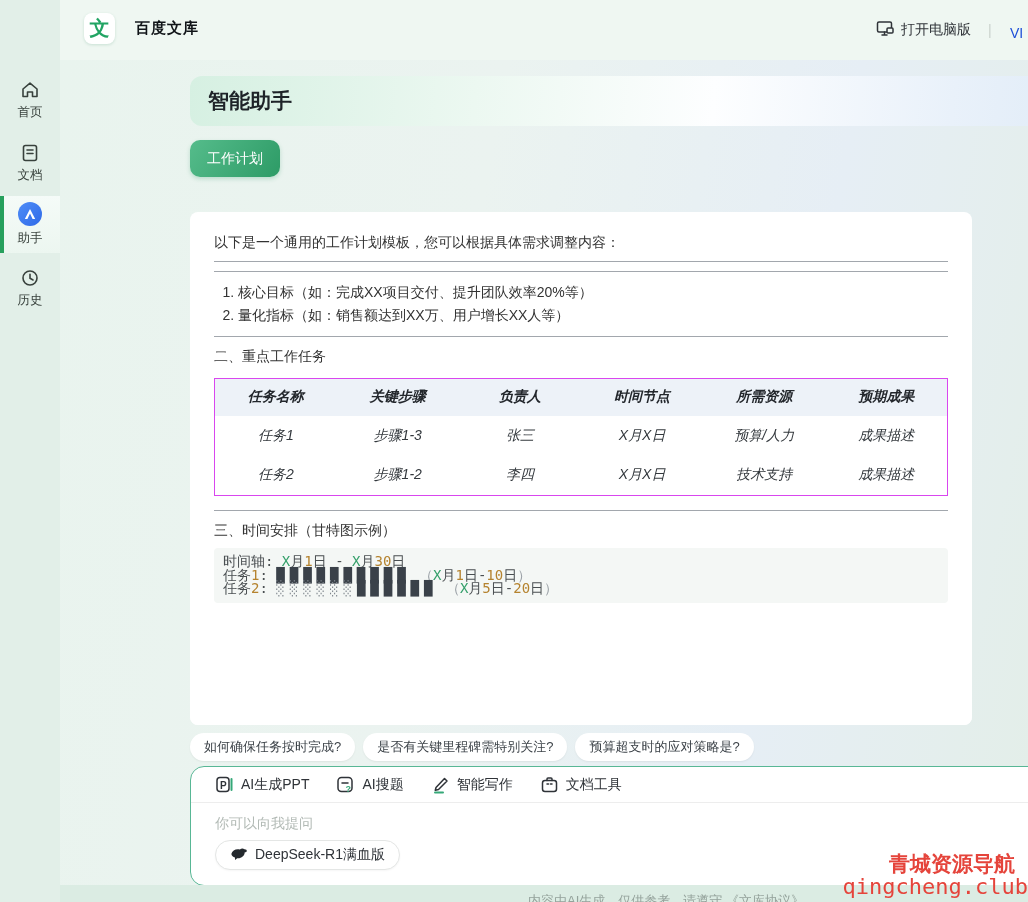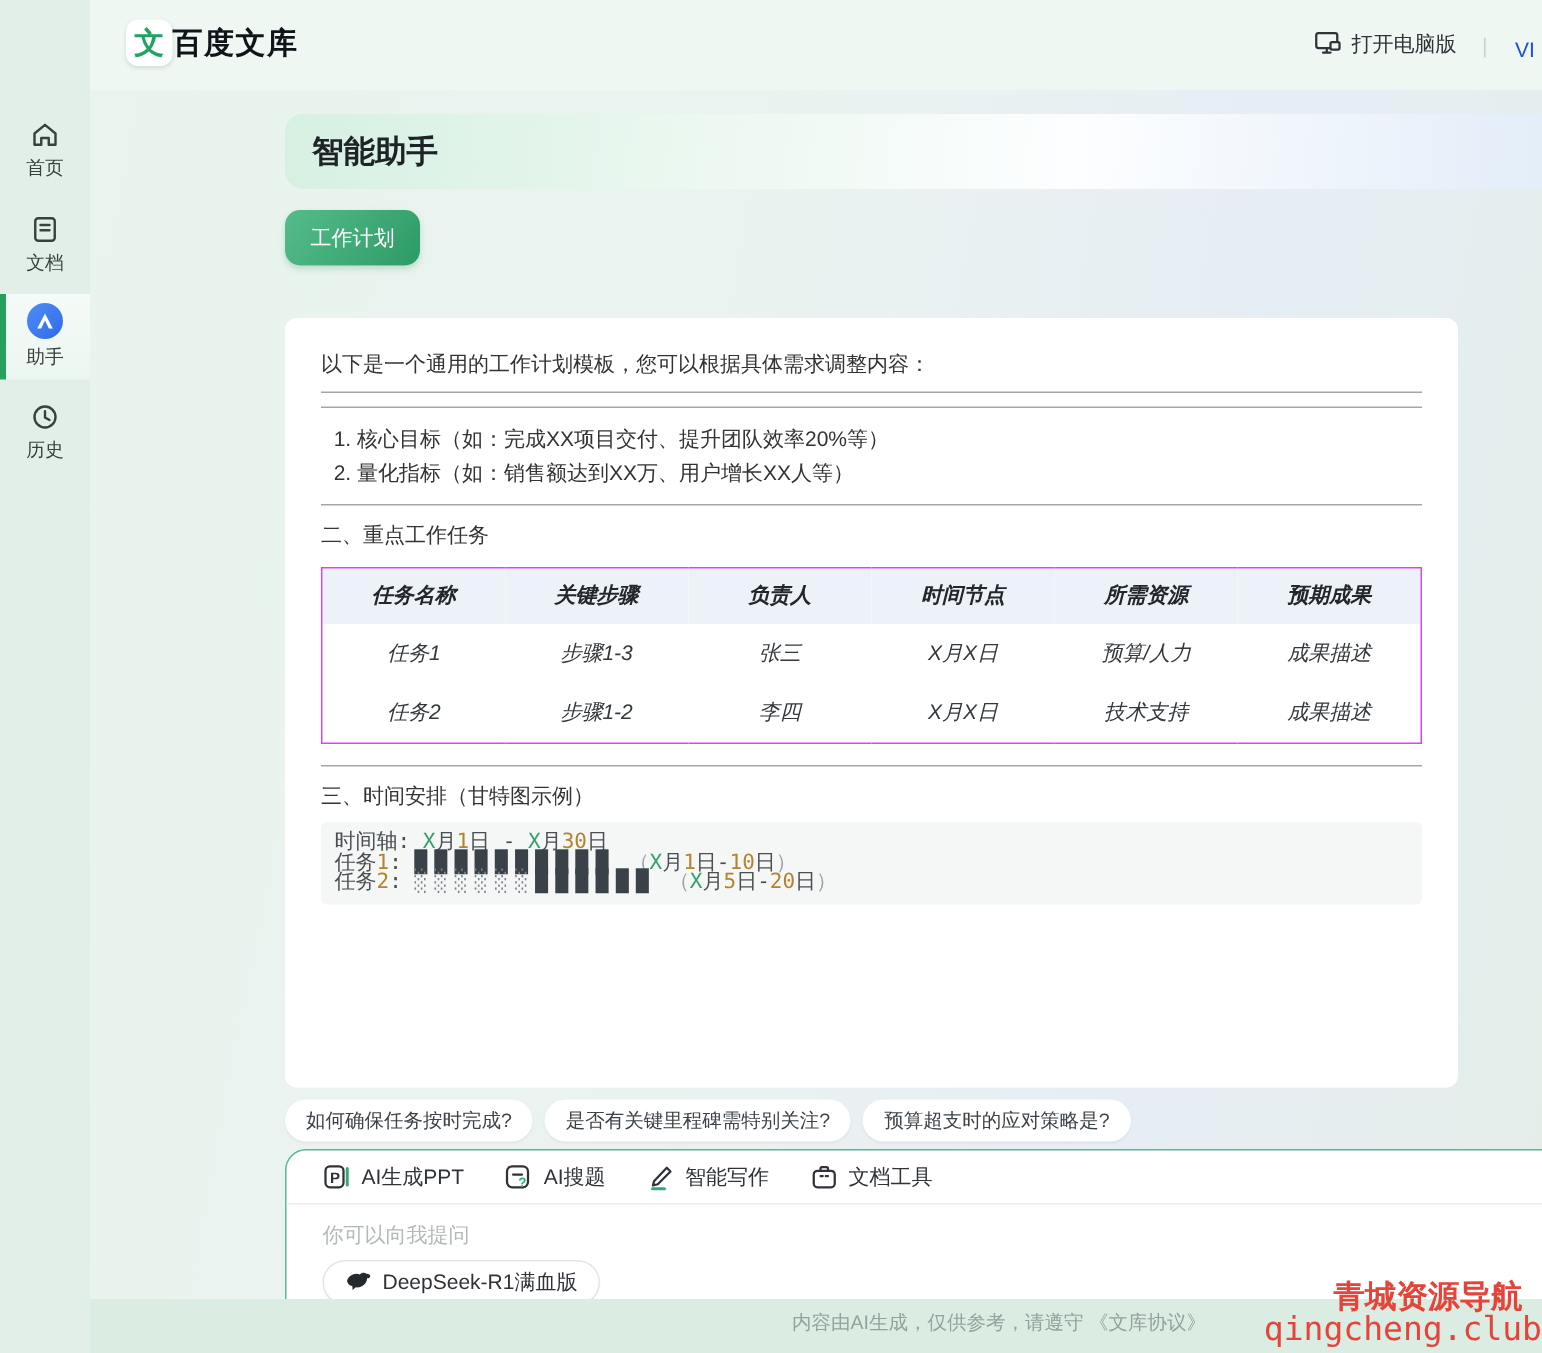--- a/index.html
+++ b/index.html
@@ -23,21 +23,21 @@
     display:flex; align-items:center; justify-content:center; }
 
   
   .topbar { position:absolute; left:60px; top:0; width:968px; height:60px;
     background:#eff7f2; z-index:4; }
   .brand { position:absolute; left:24px; top:13px; display:flex; align-items:center; cursor:pointer; }
   .brand-ic { width:31px; height:31px; background:#fff; border-radius:8px;
     box-shadow:0 1px 3px rgba(30,120,80,.18);
     display:flex; align-items:center; justify-content:center;
     color:#21a463; font-size:20px; font-weight:bold; }
-  .brand-tx { margin-left:0; font-size:20px; font-weight:bold; color:#101418; letter-spacing:1px; }
+  .brand-tx { margin-left:20px; font-size:15px; font-weight:bold; color:#101418; letter-spacing:1px; }
   .open-pc { position:absolute; left:816px; top:20px; display:flex; align-items:center;
     font-size:14px; color:#2f3338; cursor:pointer; white-space:nowrap; }
   .open-pc svg { margin-right:6px; }
   .tr-div { position:absolute; left:928px; top:22px; color:#c9d2cc; font-size:14px; }
   .vip { position:absolute; left:950px; top:25px; font-size:14px; color:#1d4ed8;
     cursor:pointer; white-space:nowrap; }
 
   
   .main { position:absolute; left:60px; top:60px; width:968px; height:842px;
     overflow:hidden;
@@ -100,21 +100,21 @@
   .composer-input { display:block; margin:12px 24px 0 24px; width:600px; border:none;
     outline:none; font-size:14px; color:#333; background:transparent;
     font-family:"Liberation Sans","DejaVu Sans",sans-serif; }
   .composer-input::placeholder { color:#b2bab5; }
   .model-pill { display:inline-flex; align-items:center; gap:7px; margin:9px 0 0 24px;
     height:30px; padding:0 14px; border:1px solid #e4e6e5; border-radius:16px;
     background:#fff; font-size:14px; color:#2f3338; cursor:pointer;
     box-shadow:0 1px 2px rgba(0,0,0,.04); }
 
   
-  .footer { position:absolute; left:0; bottom:0; width:968px; height:36px;
+  .footer { position:absolute; left:0; bottom:0; width:968px; height:17px;
     background:#dbece3; }
   .footer-inner { position:absolute; left:130px; width:952px; text-align:center;
     line-height:31px; font-size:13px; color:#94a29b; }
   .footer-inner .agree { cursor:pointer; }
 
   
   .wm { position:absolute; right:0; bottom:3px; z-index:30; text-align:right;
     color:#e5443b; line-height:1.08; }
   .wm .l1 { font-size:21px; font-weight:bold; padding-right:13px;
     font-family:"DejaVu Serif","Liberation Serif",serif; }

